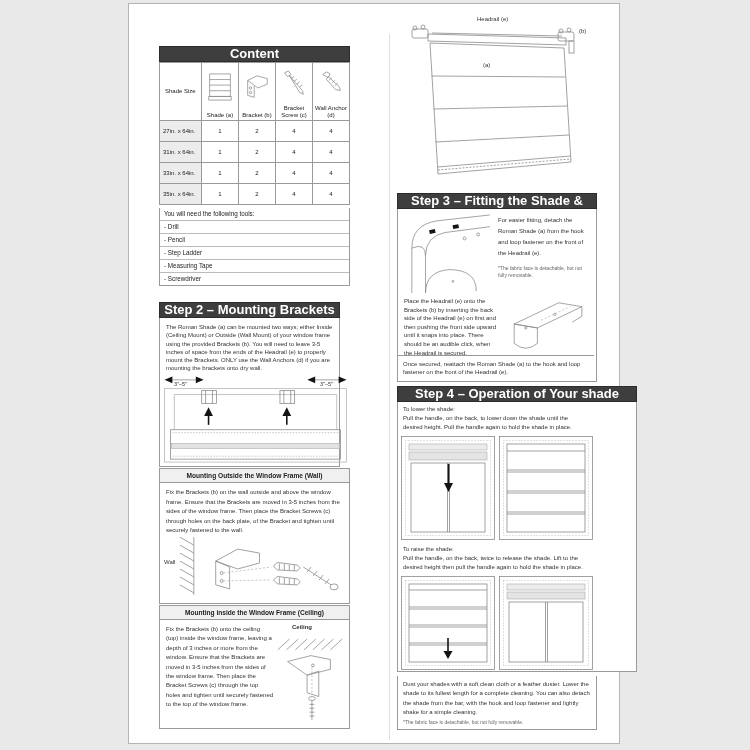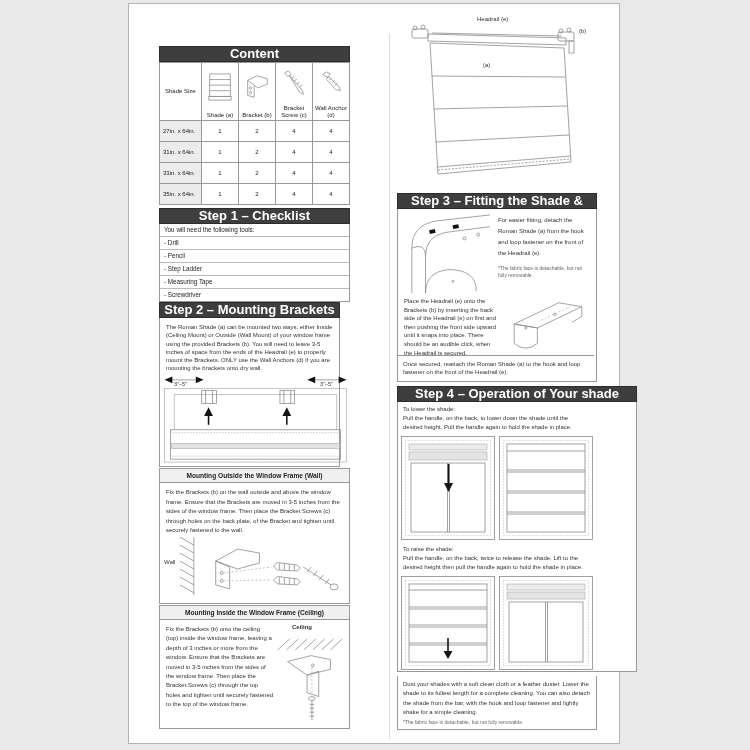--- a/index.html
+++ b/index.html
@@ -129,21 +129,20 @@
 
       <div class="ct-cell ct-row ct-size">35in. x 64in.</div>
       <div class="ct-cell ct-row">1</div>
       <div class="ct-cell ct-row">2</div>
       <div class="ct-cell ct-row">4</div>
       <div class="ct-cell ct-row">4</div>
     </div>
   </div>
 
   <div class="abs" style="left:30px;top:204px;width:191px;">
-    <div class="darkbar">Step 1 – Checklist</div>
     <div class="chk-wrap">
       <div class="chk-row">You will need the following tools:</div>
       <div class="chk-row">- Drill</div>
       <div class="chk-row">- Pencil</div>
       <div class="chk-row">- Step Ladder</div>
       <div class="chk-row">- Measuring Tape</div>
       <div class="chk-row" style="border-bottom:none;">- Screwdriver</div>
     </div>
   </div>
 

